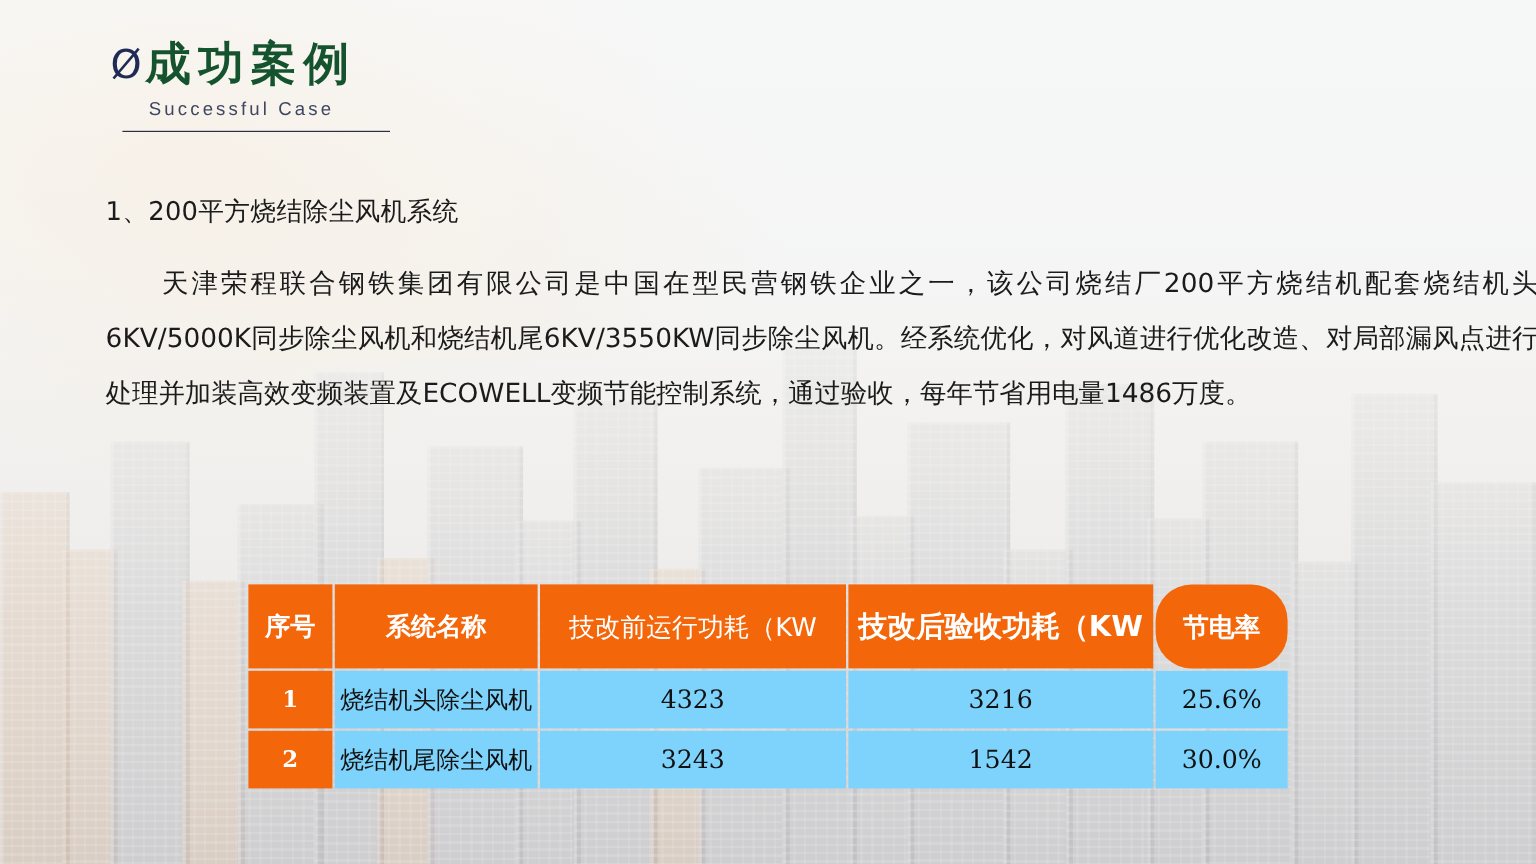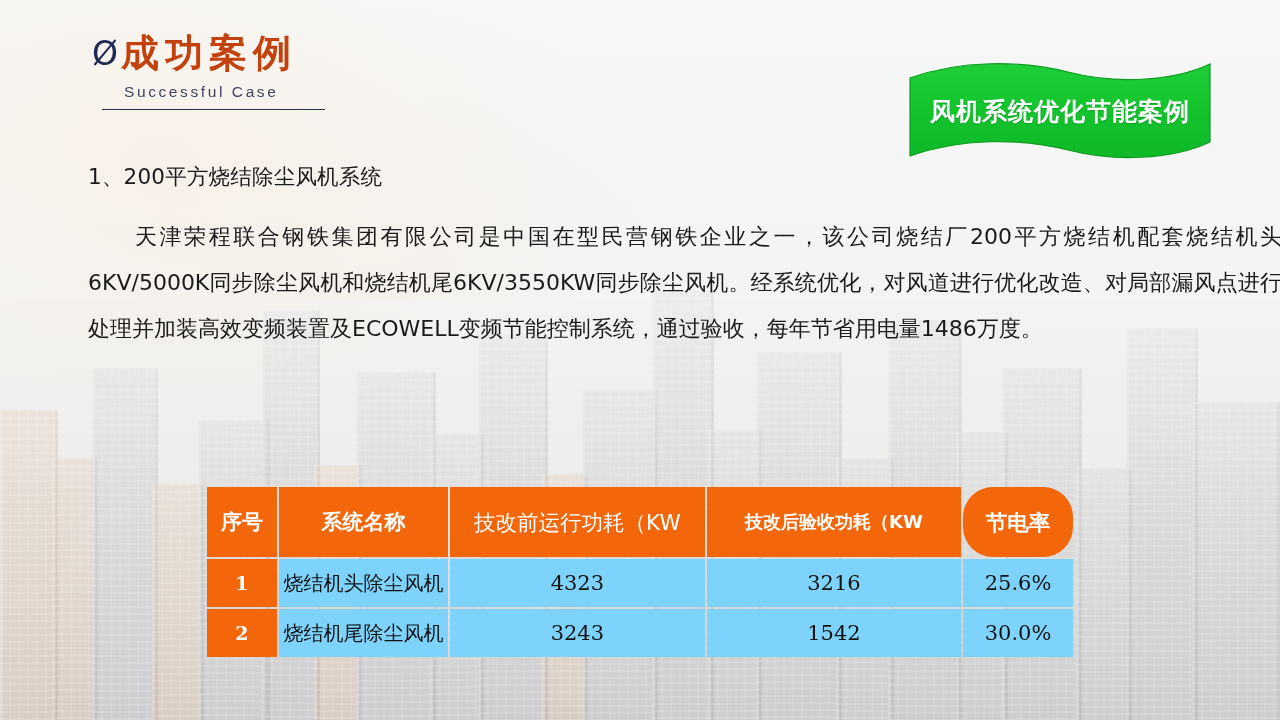--- a/index.html
+++ b/index.html
@@ -85,21 +85,21 @@
     font-size: 33px;
     color: #1f2a55;
     font-family: "DejaVu Sans", sans-serif;
     line-height: 1;
     margin-right: 3px;
     font-weight: 500;
   }
   #heading-cn {
     font-size: 38px;
     font-weight: bold;
-    color: #c2410c;
+    color: #14532d;
     letter-spacing: 6px;
     line-height: 1.05;
     font-family: "DejaVu Sans", "Liberation Sans", sans-serif;
   }
   #heading-en {
     margin-top: 9px;
     margin-left: 32px;
     font-size: 15.5px;
     color: #3f4660;
     letter-spacing: 2.6px;
@@ -181,21 +181,21 @@
   }
   #data-table thead th {
     background: #f4660a;
     color: #ffffff;
     height: 70px;
     font-family: "DejaVu Sans", "Liberation Sans", sans-serif;
   }
   th.th-seq   { width: 68px;  font-size: 21px; font-weight: bold; }
   th.th-name  { width: 165px; font-size: 21px; font-weight: bold; font-family: "DejaVu Serif","Liberation Serif",serif; }
   th.th-pre   { width: 248px; font-size: 21.5px; font-weight: normal; }
-  th.th-post  { width: 248px; font-size: 18px; font-weight: bold; }
+  th.th-post  { width: 248px; font-size: 24px; font-weight: bold; }
   th.th-rate  { width: 107px; font-size: 21.5px; font-weight: bold; border-radius: 30px; }
 
   #data-table tbody td {
     background: #7dd3fc;
     color: #111111;
     height: 48px;
     font-size: 21px;
     font-family: "DejaVu Serif", "Liberation Serif", serif;
   }
   #data-table tbody td.cell-seq {
@@ -245,34 +245,20 @@
 
   <div id="heading-block">
     <div id="heading-row">
       <span id="heading-icon">Ø</span>
       <span id="heading-cn">成功案例</span>
     </div>
     <div id="heading-en">Successful Case</div>
     <div id="heading-rule"></div>
   </div>
 
-  <div id="ribbon">
-    <svg width="320" height="106" viewBox="0 0 320 106">
-      <defs>
-        <linearGradient id="rg" x1="0" y1="0" x2="0" y2="1">
-          <stop offset="0%" stop-color="#1ece38"></stop>
-          <stop offset="55%" stop-color="#12c32c"></stop>
-          <stop offset="100%" stop-color="#0fb828"></stop>
-        </linearGradient>
-      </defs>
-      <path d="M10,22 C60,4 120,4 168,16 C214,28 272,26 310,8
-               L310,86 C272,104 214,106 168,94 C120,82 60,82 10,100 Z" fill="url(#rg)" stroke="#0f9c22" stroke-width="1.2"></path>
-    </svg>
-    <div id="ribbon-label">风机系统优化节能案例</div>
-  </div>
 
   <div id="body-text">
     <div id="item-heading">1、200平方烧结除尘风机系统</div>
     <div id="paragraph">天津荣程联合钢铁集团有限公司是中国在型民营钢铁企业之一，该公司烧结厂200平方烧结机配套烧结机头6KV/5000K同步除尘风机和烧结机尾6KV/3550KW同步除尘风机。经系统优化，对风道进行优化改造、对局部漏风点进行处理并加装高效变频装置及ECOWELL变频节能控制系统，通过验收，每年节省用电量1486万度。</div>
   </div>
 
   <table id="data-table">
     <thead>
       <tr>
         <th class="th-seq">序号</th>

